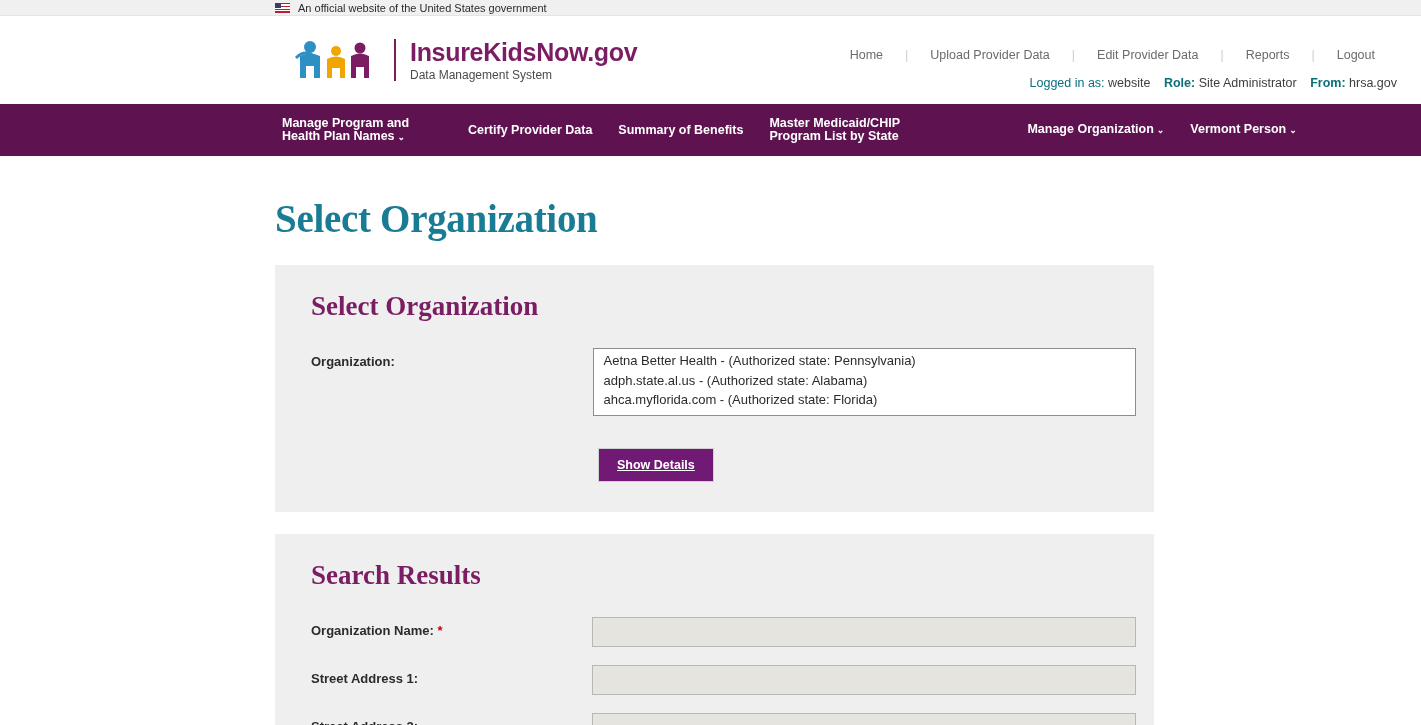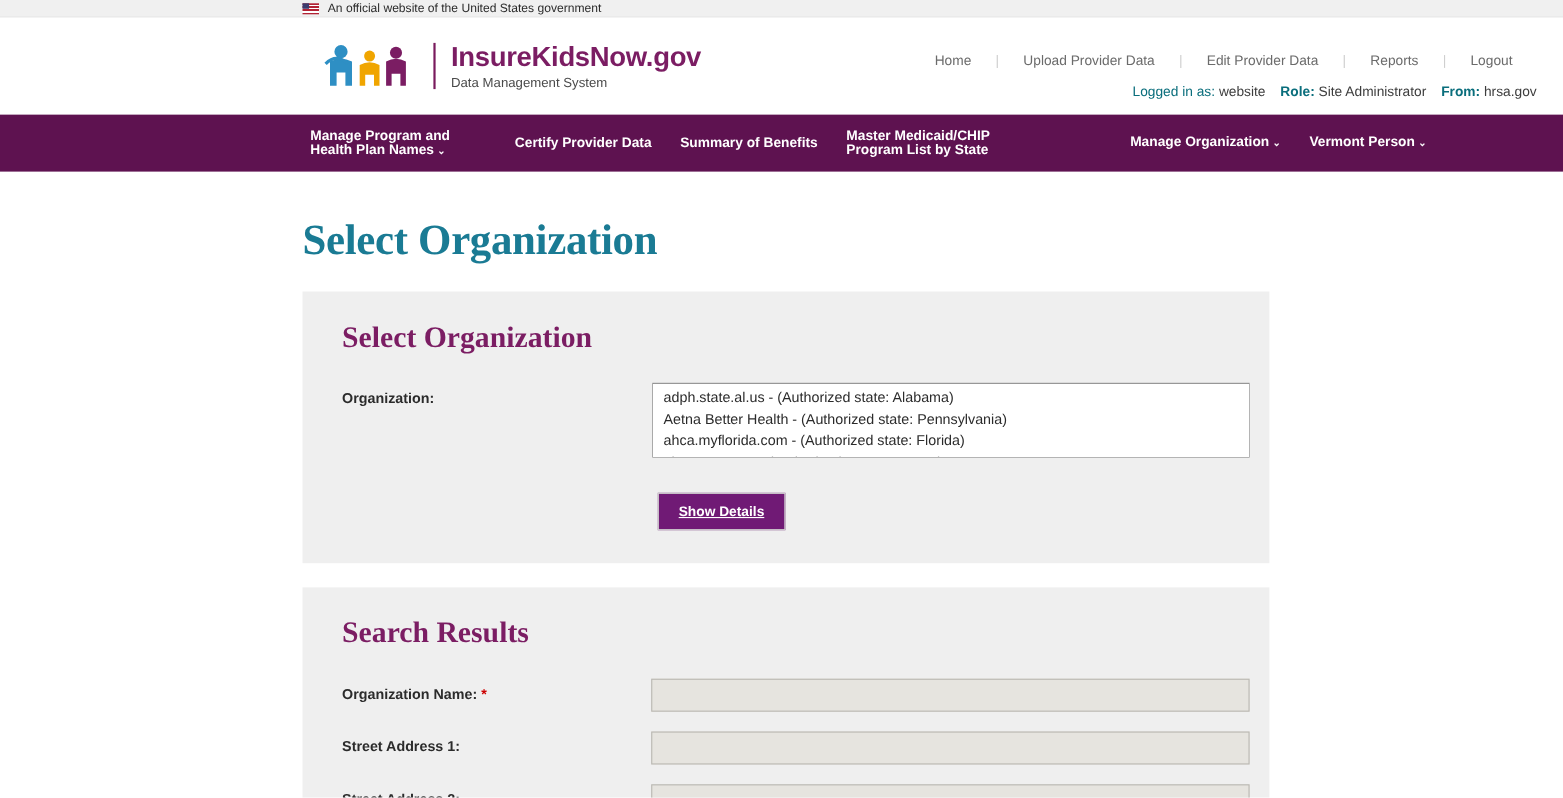--- a/index.html
+++ b/index.html
@@ -289,22 +289,22 @@
 <div class="page">
 
   <h1 class="page-title">Select Organization</h1>
 
   <div class="panel">
     <div class="panel-title">Select Organization</div>
 
     <div class="form-row">
       <div class="form-label">Organization:</div>
       <div class="listbox">
+        <div class="opt">Aetna Better Health - (Authorized state: Pennsylvania)</div>
         <div class="opt">adph.state.al.us - (Authorized state: Alabama)</div>
-        <div class="opt">Aetna Better Health - (Authorized state: Pennsylvania)</div>
         <div class="opt">ahca.myflorida.com - (Authorized state: Florida)</div>
         <div class="opt">ahs.state.vt.us - (Authorized state: Vermont)</div>
       </div>
     </div>
 
     <button class="btn-show">Show Details</button>
   </div>
 
   <div class="panel panel2">
     <div class="panel-title">Search Results</div>

